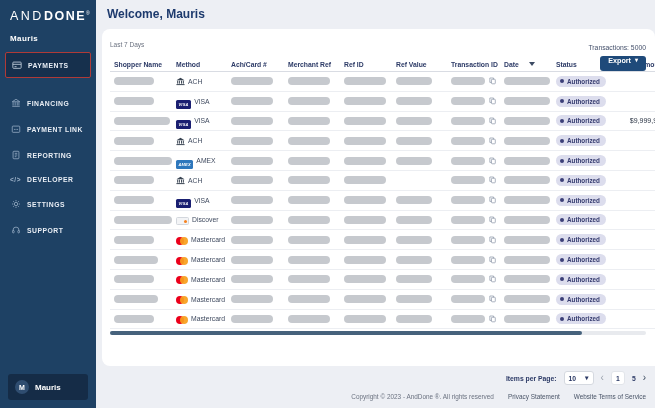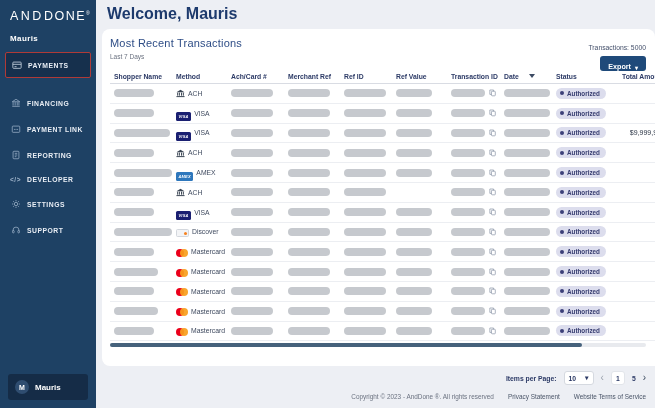--- a/index.html
+++ b/index.html
@@ -5,21 +5,21 @@
   * { margin:0; padding:0; box-sizing:border-box; }
   html,body { background:#dfe2e8; }
   .app {
     position:relative; width:655px; height:408px; overflow:hidden;
     background:#edeff4; font-family:"Liberation Sans", sans-serif;
   }
   
   .sidebar { position:absolute; left:0; top:0; width:96px; height:408px; background:#1e4164; color:#fff; }
   .logo { padding:9px 0 0 10px; color:#fff; font-size:12.5px; white-space:nowrap; }
   .logo .l-and { font-weight:400; letter-spacing:2.5px; }
-  .logo .l-done { font-weight:400; letter-spacing:1.5px; }
+  .logo .l-done { font-weight:700; letter-spacing:1.5px; }
   .logo .l-reg { font-size:5px; vertical-align:super; }
   .org-label { margin:11px 0 9px 10px; font-size:8px; font-weight:bold; letter-spacing:.4px; }
   .nav-item {
     display:flex; align-items:center; gap:6px; padding:8px 6px 8px 10px;
     font-size:6.8px; font-weight:bold; letter-spacing:.5px; color:#e8edf4; cursor:pointer;
   }
   .nav-item .ni { width:11px; display:flex; justify-content:center; align-items:center; color:#9db2c9; font-size:6.5px; font-weight:bold; }
   .nav-item.active {
     margin:0 5px 12px 5px; padding:7px 4px 7px 5px;
     background:#16304d; border:1.5px solid #b03a37; border-radius:2px;
@@ -27,32 +27,32 @@
   .profile-box {
     position:absolute; left:8px; bottom:8px; width:80px; height:26px;
     background:#152c47; border-radius:3px; display:flex; align-items:center; gap:6px; padding-left:7px; cursor:pointer;
   }
   .avatar { width:14px; height:14px; border-radius:50%; background:#2f4d70; color:#fff;
     font-size:7px; font-weight:bold; display:flex; align-items:center; justify-content:center; }
   .profile-name { font-size:8px; font-weight:bold; }
   
   .main { position:absolute; left:96px; top:0; right:0; bottom:0; }
   .topbar { height:28px; display:flex; align-items:center; padding-left:11px; }
-  .welcome { color:#1d3a6d; font-weight:bold; font-size:16px; }
+  .welcome { color:#1d3a6d; font-weight:bold; font-size:12px; }
   .card {
     position:absolute; left:6px; top:29px; right:0; bottom:42px;
     background:#fff; border-radius:8px 8px 0 8px; padding:8px 0 0 8px; overflow:hidden;
   }
   .panel-title { color:#2e4d86; font-size:11px; font-weight:400; letter-spacing:.2px; }
   .panel-sub { color:#6b7280; font-size:6.5px; margin-top:4px; }
   .trans-count { position:absolute; top:15px; right:9px; font-size:6.8px; color:#44506b; }
   .export-btn {
     position:absolute; top:27px; right:9px; height:15px; background:#1f4a7a; color:#fff;
     border:none; border-radius:3px; font-size:7.2px; font-weight:bold; padding:0 8px; cursor:pointer;
-    display:flex; align-items:flex-end; gap:4px; font-family:inherit;
+    display:flex; align-items:flex-start; gap:4px; font-family:inherit;
   }
   .search-box {
     margin-top:6px; width:264px; height:15px; border:1px solid #c6ccd4; border-radius:3px;
     display:flex; align-items:center; gap:4px; padding:0 5px; background:#fff;
   }
   .search-box input { border:none; outline:none; flex:1; font-size:6.8px; color:#3c4a63; font-family:inherit; }
   .search-box input::placeholder { color:#8a919c; }
   
   .table { width:556px; margin-top:9px; }
   .trow, .thead {
@@ -180,21 +180,20 @@
       <span class="profile-name">Mauris</span>
     </div>
   </div>
 
   <div class="main">
     <div class="topbar">
       <span class="welcome">Welcome, Mauris</span>
     </div>
 
     <div class="card">
-      <div class="panel-title">Most Recent Transactions</div>
       <div class="panel-sub">Last 7 Days</div>
       <div class="trans-count">Transactions: 5000</div>
       <button class="export-btn">
         <span>Export</span>
           <span class="caret" style="color:#fff">▾</span>
       </button>
 
 
       <div class="table">
         <div class="thead">

